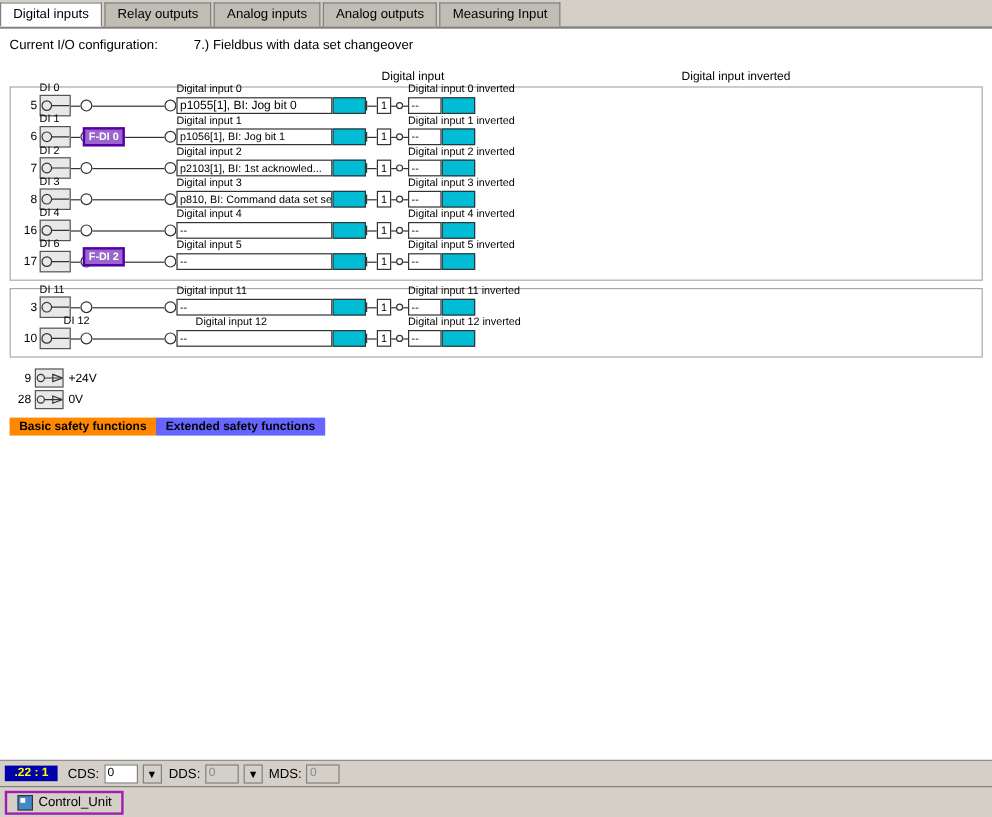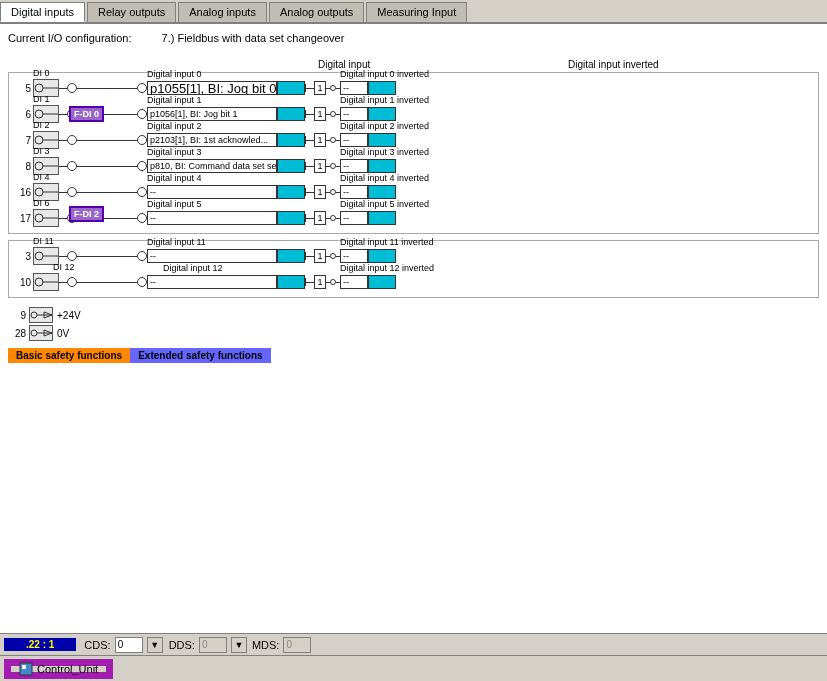--- a/index.html
+++ b/index.html
@@ -14,27 +14,27 @@
     .tab:not(.active) { background: #c0bdb5; }
     
     
     .main-content { flex: 1; background: #ffffff; padding: 8px; overflow: hidden; position: relative; }
     
     
     .config-line { display: flex; align-items: center; margin-bottom: 15px; font-size: 11px; }
     
     
     .status-bar { height: 22px; background: #d4d0c8; border-top: 1px solid #808080; display: flex; align-items: center; padding: 0 4px; gap: 4px; }
-    .status-indicator { background: #0000aa; color: #ffff00; padding: 1px 22px; font-size: 10px; font-weight: bold; }
+    .status-indicator { background: #0000aa; color: #ffff00; padding: 1px 8px; font-size: 10px; font-weight: bold; }
     .cds-input { width: 35px; height: 16px; border: 1px solid #808080; background: white; font-size: 10px; padding: 0 2px; }
     .select-arrow { width: 16px; height: 16px; border: 1px solid #808080; background: #d4d0c8; display: flex; align-items: center; justify-content: center; font-size: 9px; cursor: pointer; }
     
     
     .taskbar { height: 26px; background: #d4d0c8; border-top: 1px solid #808080; display: flex; align-items: center; padding: 0 4px; }
-    .taskbar-item { background: #d4d0c8; border: 7px solid #a21caf; padding: 2px 8px; font-size: 11px; display: flex; align-items: center; gap: 4px; height: 20px; }
+    .taskbar-item { background: #d4d0c8; border: 2px solid #a21caf; padding: 2px 8px; font-size: 11px; display: flex; align-items: center; gap: 4px; height: 20px; }
     
     
     .safety-bars { display: flex; gap: 0; margin-top: 6px; }
     .safety-bar-basic { background: #ff8800; color: #000; padding: 2px 8px; font-size: 10px; font-weight: bold; }
     .safety-bar-extended { background: #6666ff; color: #000; padding: 2px 8px; font-size: 10px; font-weight: bold; }
     
     
     .note-section { display: flex; margin-top: 8px; margin-bottom: 4px; }
     .power-terminals { margin-right: 15px; }
     
@@ -82,21 +82,21 @@
                   <line x1="9" y1="8" x2="24" y2="8" stroke="#333" stroke-width="1"></line>
                 </svg>
               </div>
             </div>
             <div style="width: 8px; height: 1px; background: rgb(51, 51, 51); flex-shrink: 0;"></div>
             <div style="width: 10px; height: 10px; border-radius: 50%; border: 1px solid rgb(51, 51, 51); background: rgb(255, 255, 255); flex-shrink: 0;"></div>
             <div style="width: 60px; height: 1px; background: rgb(51, 51, 51); flex-shrink: 0;"></div>
             <div style="width: 10px; height: 10px; border-radius: 50%; border: 1px solid rgb(51, 51, 51); background: rgb(255, 255, 255); flex-shrink: 0;"></div>
             <div style="position: relative; flex-shrink: 0;">
               <span style="position: absolute; top: -12px; left: 0px; font-size: 9px; white-space: nowrap;">Digital input 0</span>
-              <div style="height: 14px; border: 1px solid rgb(51, 51, 51); background: rgb(255, 255, 255); display: flex; align-items: center; padding: 0px 2px; font-size: 13px; overflow: hidden; white-space: nowrap; width: 130px;">p1055[1], BI: Jog bit 0</div>
+              <div style="height: 14px; border: 1px solid rgb(51, 51, 51); background: rgb(255, 255, 255); display: flex; align-items: center; padding: 0px 2px; font-size: 10px; overflow: hidden; white-space: nowrap; width: 130px;">p1055[1], BI: Jog bit 0</div>
             </div>
             <div style="width: 28px; height: 14px; background: rgb(0, 188, 212); border: 1px solid rgb(51, 51, 51); flex-shrink: 0;"></div>
             <div style="display: flex; align-items: center; flex-shrink: 0;">
               <div style="width:1px; height:8px; background:#333;"></div>
               <div style="width:8px; height:1px; background:#333;"></div>
             </div>
             <div style="width: 12px; height: 14px; border: 1px solid rgb(51, 51, 51); background: rgb(255, 255, 255); font-size: 9px; display: flex; align-items: center; justify-content: center; flex-shrink: 0;">1</div>
             <div style="width: 4px; height: 1px; background: rgb(51, 51, 51); flex-shrink: 0;"></div>
             <div style="width: 6px; height: 6px; border-radius: 50%; border: 1px solid rgb(51, 51, 51); background: rgb(255, 255, 255); flex-shrink: 0;"></div>
             <div style="width: 4px; height: 1px; background: rgb(51, 51, 51); flex-shrink: 0;"></div>

